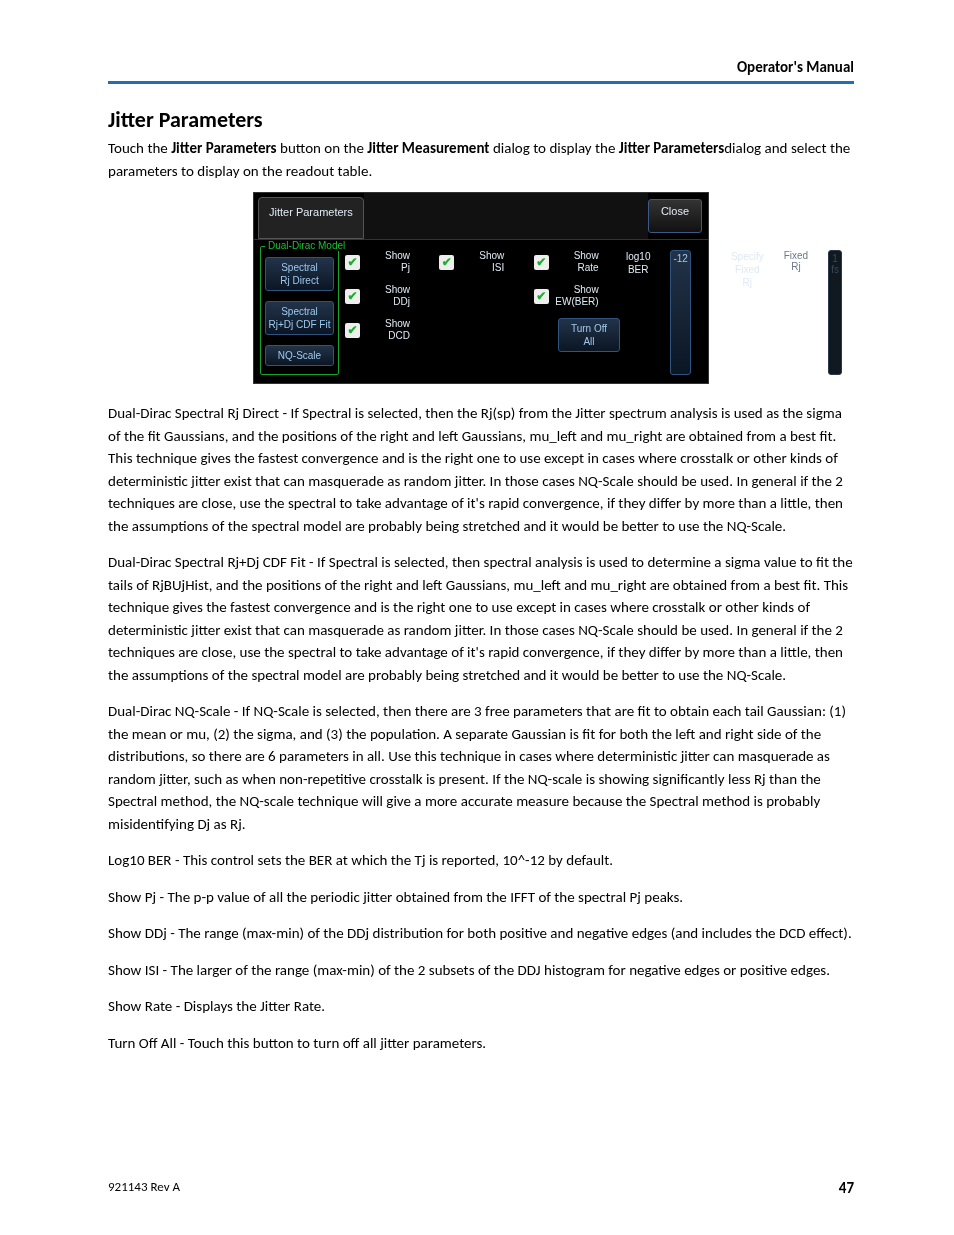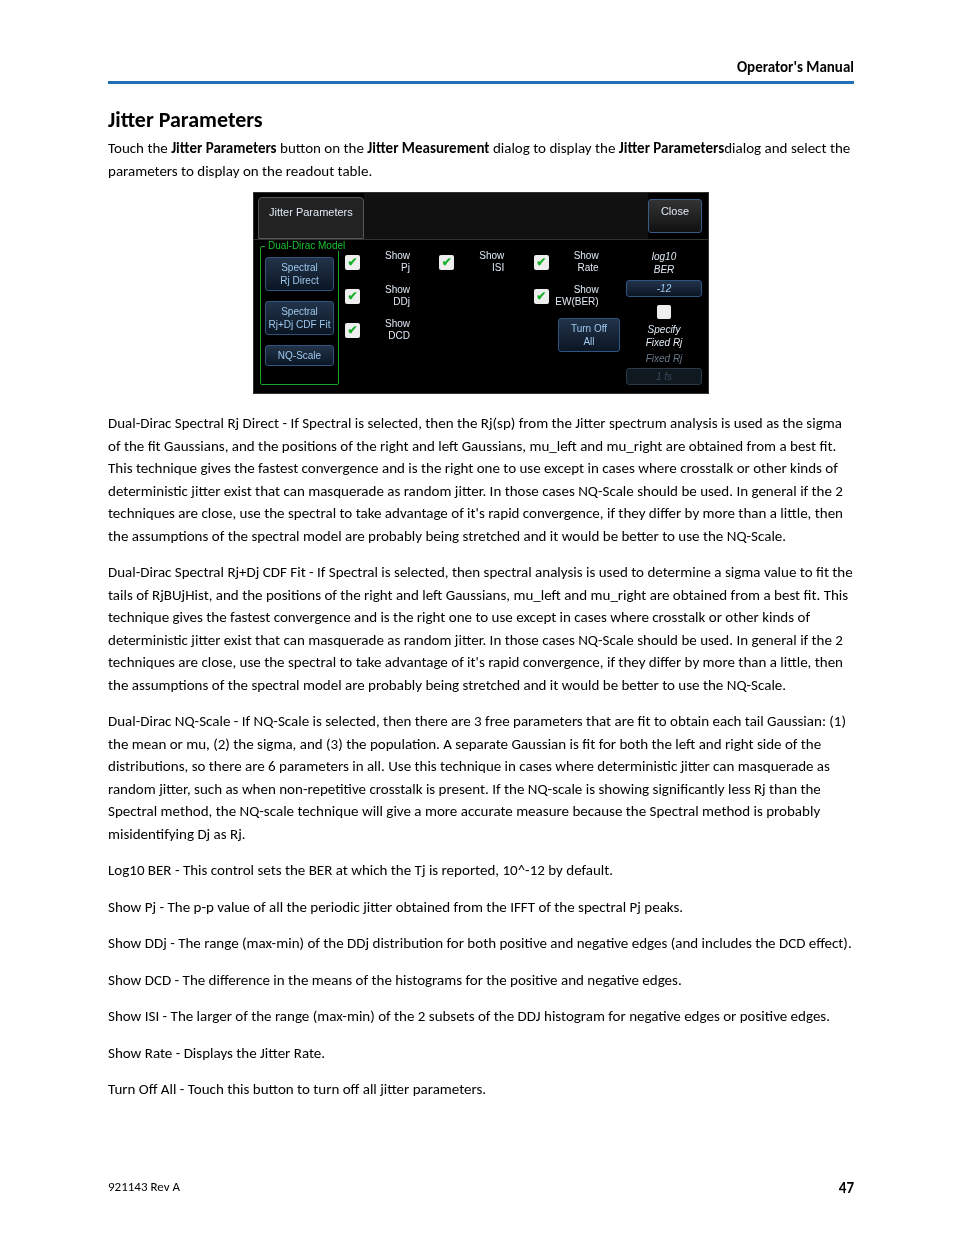--- a/index.html
+++ b/index.html
@@ -143,24 +143,22 @@
     font-size: 10px;
     text-align: center;
     padding: 3px 2px;
     line-height: 1.3;
     width: 56px;
     align-self: flex-end;
   }
   .rightcol {
     width: 76px;
     display: flex;
-    flex-direction: column;
-    gap: 4px;
+    gap: 20px;
     padding-top: 4px;
-    font-style: italic;
   }
   .right-lbl {
     text-align: center;
     font-size: 10px;
     line-height: 1.3;
   }
   .val-box {
     background: linear-gradient(#223349,#0b1624);
     border: 1px solid #2f547f;
     border-radius: 3px;
@@ -277,21 +275,20 @@
       </div>
     </div>
   </div>
 
   <p class="para"><b>Dual-Dirac Spectral Rj Direct</b><span> - If Spectral is selected, then the Rj(sp) from the Jitter spectrum analysis is used as the sigma of the fit Gaussians, and the positions of the right and left Gaussians, mu_left and mu_right are obtained from a best fit. This technique gives the fastest convergence and is the right one to use except in cases where crosstalk or other kinds of deterministic jitter exist that can masquerade as random jitter. In those cases NQ-Scale should be used. In general if the 2 techniques are close, use the spectral to take advantage of it's rapid convergence, if they differ by more than a little, then the assumptions of the spectral model are probably being stretched and it would be better to use the NQ-Scale.</span></p>
   <p class="para"><b>Dual-Dirac Spectral Rj+Dj CDF Fit</b><span> - If Spectral is selected, then spectral analysis is used to determine a sigma value to fit the tails of RjBUjHist, and the positions of the right and left Gaussians, mu_left and mu_right are obtained from a best fit. This technique gives the fastest convergence and is the right one to use except in cases where crosstalk or other kinds of deterministic jitter exist that can masquerade as random jitter. In those cases NQ-Scale should be used. In general if the 2 techniques are close, use the spectral to take advantage of it's rapid convergence, if they differ by more than a little, then the assumptions of the spectral model are probably being stretched and it would be better to use the NQ-Scale.</span></p>
   <p class="para"><b>Dual-Dirac NQ-Scale</b><span> - If NQ-Scale is selected, then there are 3 free parameters that are fit to obtain each tail Gaussian: (1) the mean or mu, (2) the sigma, and (3) the population. A separate Gaussian is fit for both the left and right side of the distributions, so there are 6 parameters in all. Use this technique in cases where deterministic jitter can masquerade as random jitter, such as when non-repetitive crosstalk is present. If the NQ-scale is showing significantly less Rj than the Spectral method, the NQ-scale technique will give a more accurate measure because the Spectral method is probably misidentifying Dj as Rj.</span></p>
   <p class="para"><b>Log10 BER</b><span> - This control sets the BER at which the Tj is reported, 10^-12 by default.</span></p>
   <p class="para"><b>Show Pj</b><span> - The p-p value of all the periodic jitter obtained from the IFFT of the spectral Pj peaks.</span></p>
   <p class="para"><b>Show DDj</b><span> - The range (max-min) of the DDj distribution for both positive and negative edges (and includes the DCD effect).</span></p>
-  <p class="para"><b>Show DCD</b><span> - The difference in the means of the histograms for the positive and negative edges.</span></p>
   <p class="para"><b>Show ISI</b><span> - The larger of the range (max-min) of the 2 subsets of the DDJ histogram for negative edges or positive edges.</span></p>
   <p class="para"><b>Show Rate</b><span> - Displays the Jitter Rate.</span></p>
   <p class="para"><b>Turn Off All</b><span> - Touch this button to turn off all jitter parameters.</span></p>
 
   <div class="footer">
     <span>921143 Rev A</span>
     <span class="pg">47</span>
   </div>
 </div>
 

